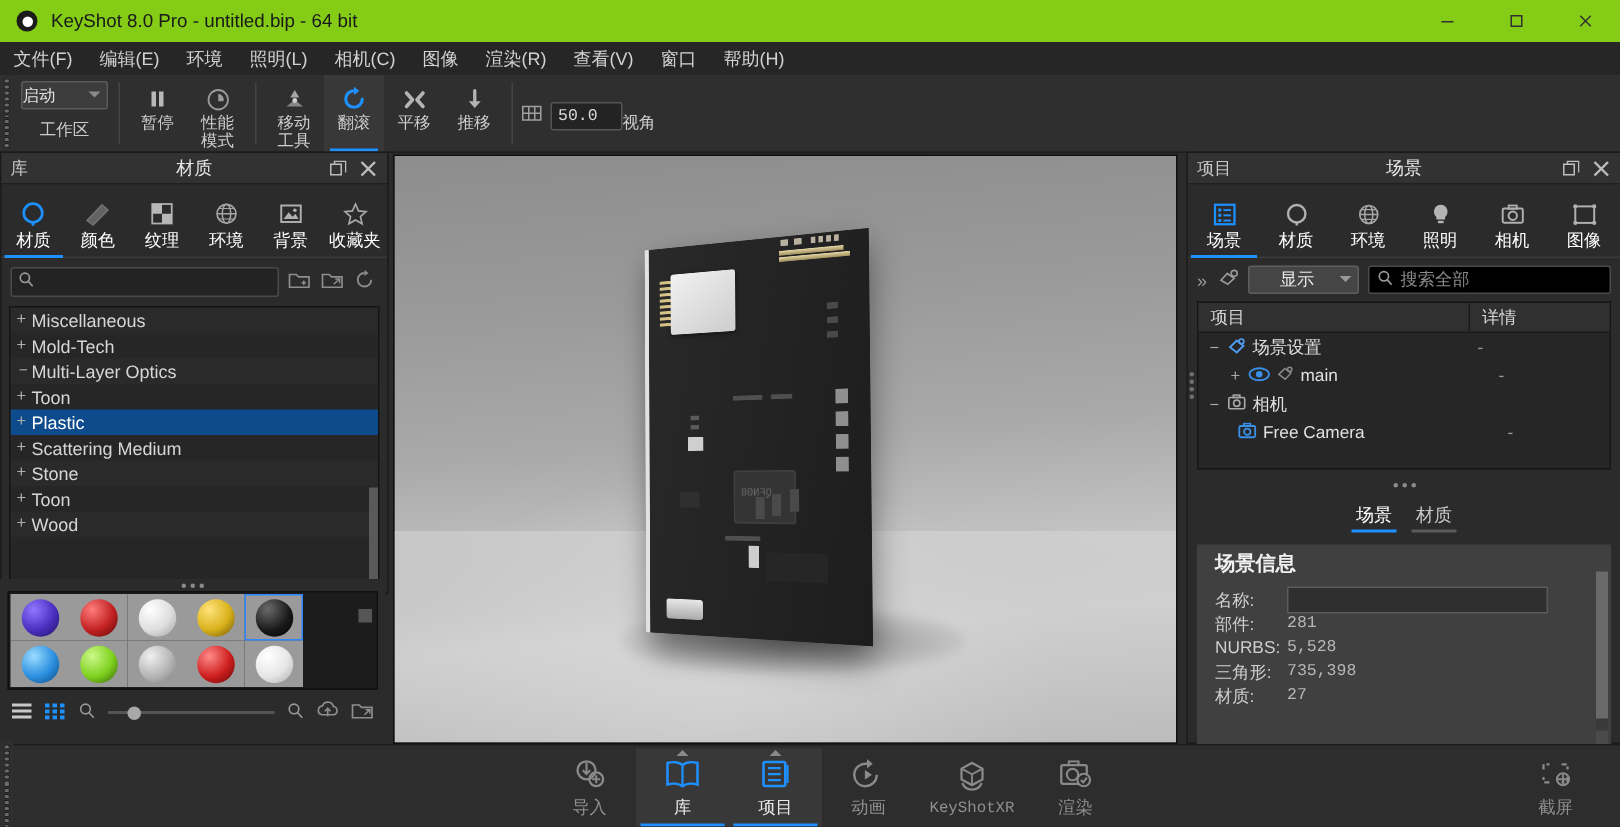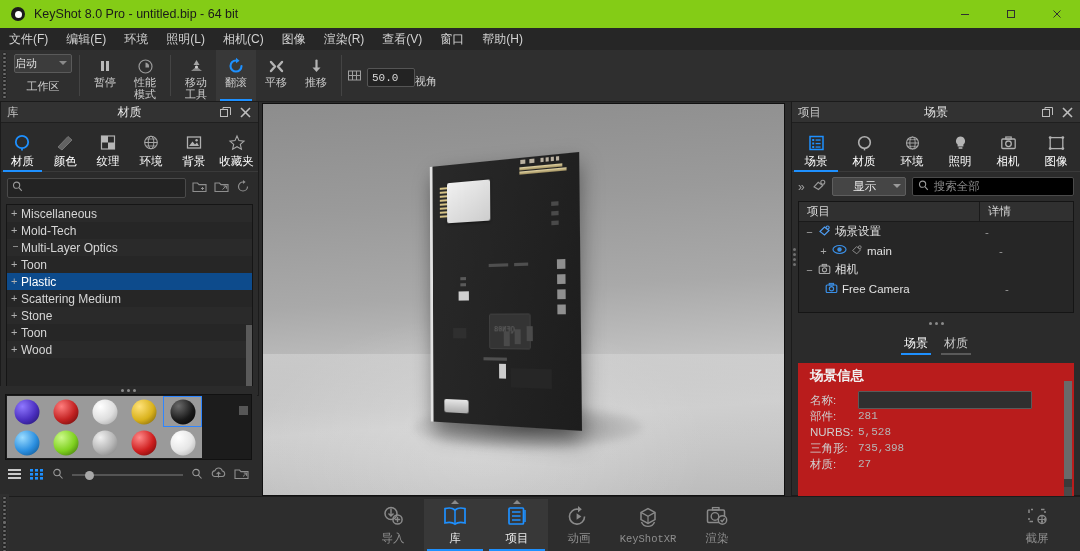--- a/index.html
+++ b/index.html
@@ -167,21 +167,21 @@
   .strow .c1{width:172px;display:flex;align-items:center;gap:4px;}
   .strow .c2{padding-left:8px;color:#9a9a9a;}
   .lh{width:9px;display:flex;justify-content:center;color:#a8a8a8;font-size:11px;}
   .vgrip{position:absolute;left:-6px;top:46px;display:flex;flex-direction:column;gap:2px;}
   .vgrip i{width:3px;height:3px;background:#6f6f6f;border-radius:50%;display:block;}
   .subtabs{display:flex;justify-content:center;gap:16px;margin-top:8px;font-size:12px;color:#c9c9c9;}
   .subtab{padding-bottom:3px;position:relative;}
   .subtab.active{color:#ffffff;}
   .subtab.active:after{content:"";position:absolute;left:-3px;right:-3px;bottom:0;height:2px;background:#1e90ff;}
   .subtab.alt:after{content:"";position:absolute;left:-3px;right:-3px;bottom:0;height:2px;background:#5a5a5a;}
-  .infobox{margin:8px 6px 0 6px;height:150px;background:#b91c1c;position:relative;}
+  .infobox{margin:8px 6px 0 6px;height:150px;background:#404040;position:relative;}
   .infotitle{font-size:13.5px;font-weight:bold;color:#f0f0f0;padding:4px 0 7px 12px;}
   .irow{display:flex;align-items:center;height:16px;padding-left:12px;font-size:11.5px;color:#c6c6c6;}
   .irow .k{width:48px;color:#cfcfcf;}
   .irow .v{color:#b6b6b6;font-family:"Liberation Mono","DejaVu Sans Mono",monospace;font-size:11px;}
   .nameinput{width:172px;height:16px;background:#2f2f2f;border:1px solid #5a5a5a;border-radius:1px;}
   .iscroll{position:absolute;right:2px;top:18px;width:8px;height:118px;background:#3a3a3a;}
   .iscroll i{position:absolute;left:0;top:0;width:8px;height:98px;background:#6a6a6a;display:block;}
   .iscroll b{position:absolute;left:0;bottom:0;width:8px;height:12px;background:#4a4a4a;display:block;}
 
   

